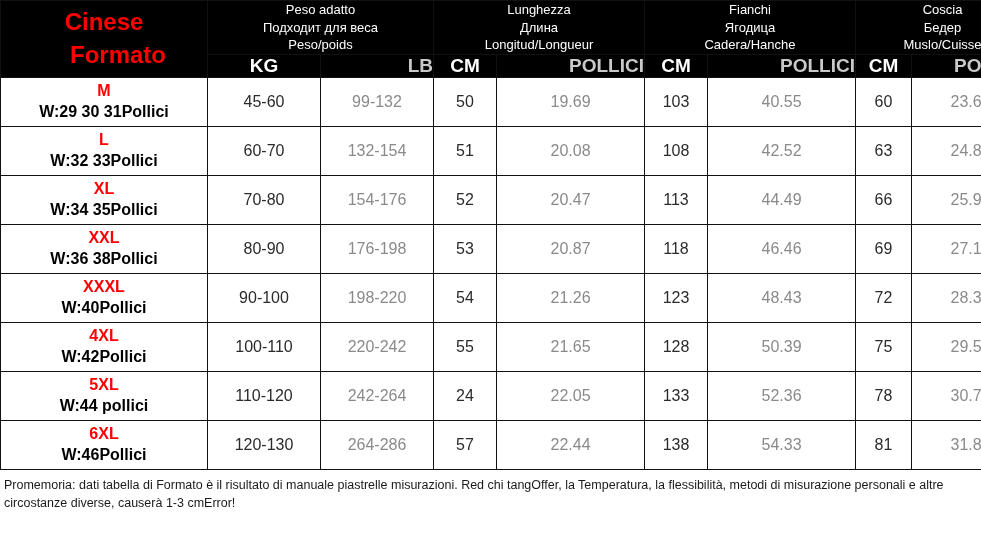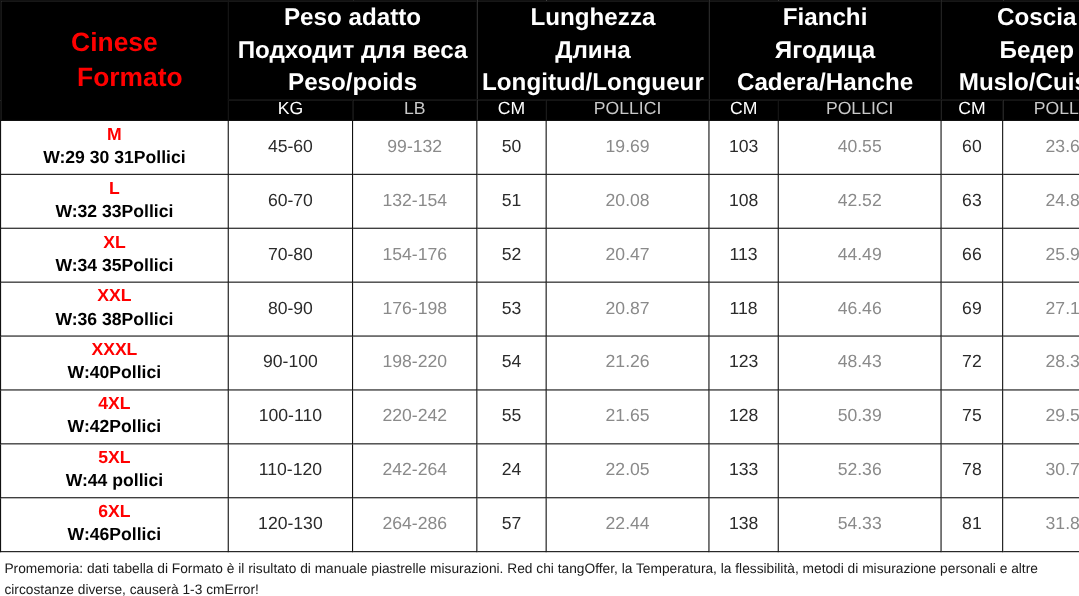--- a/index.html
+++ b/index.html
@@ -32,45 +32,45 @@
     text-align: center;
     vertical-align: middle;
   }
   
   .hdr {
     background: #000000;
     color: #ffffff;
     font-weight: normal;
   }
   .hdr-group {
-    font-size: 22px;
+    font-size: 13px;
     line-height: 1.35;
     padding: 8px 4px 9px 4px;
-    font-weight: bold;
+    font-weight: normal;
   }
   .hdr-group .l1 { display: block; }
   .hdr-group .l2 { display: block; }
   .hdr-group .l3 { display: block; }
   .hdr-chinese {
     color: #ff0000;
     font-weight: bold;
     font-size: 24px;
     line-height: 1.35;
     background: #000000;
   }
   .hdr-chinese .l1 { display:block; }
   .hdr-chinese .l2 { display:block;margin-left:28px; }
   .hdr-unit {
     background: #000000;
     color: #ffffff;
-    font-size: 16px;
+    font-size: 19px;
     padding: 6px 2px;
-    font-weight: normal;
-  }
-  .hdr-unit.pollici { color: #c9c9c9; }
+    font-weight: bold;
+  }
+  .hdr-unit.pollici { color: #c9c9c9; text-align: right; }
 
   
   tbody td {
     height: 48px;
     background: #ffffff;
   }
   .cell-size {
     line-height: 1.3;
     padding: 4px 2px;
   }

